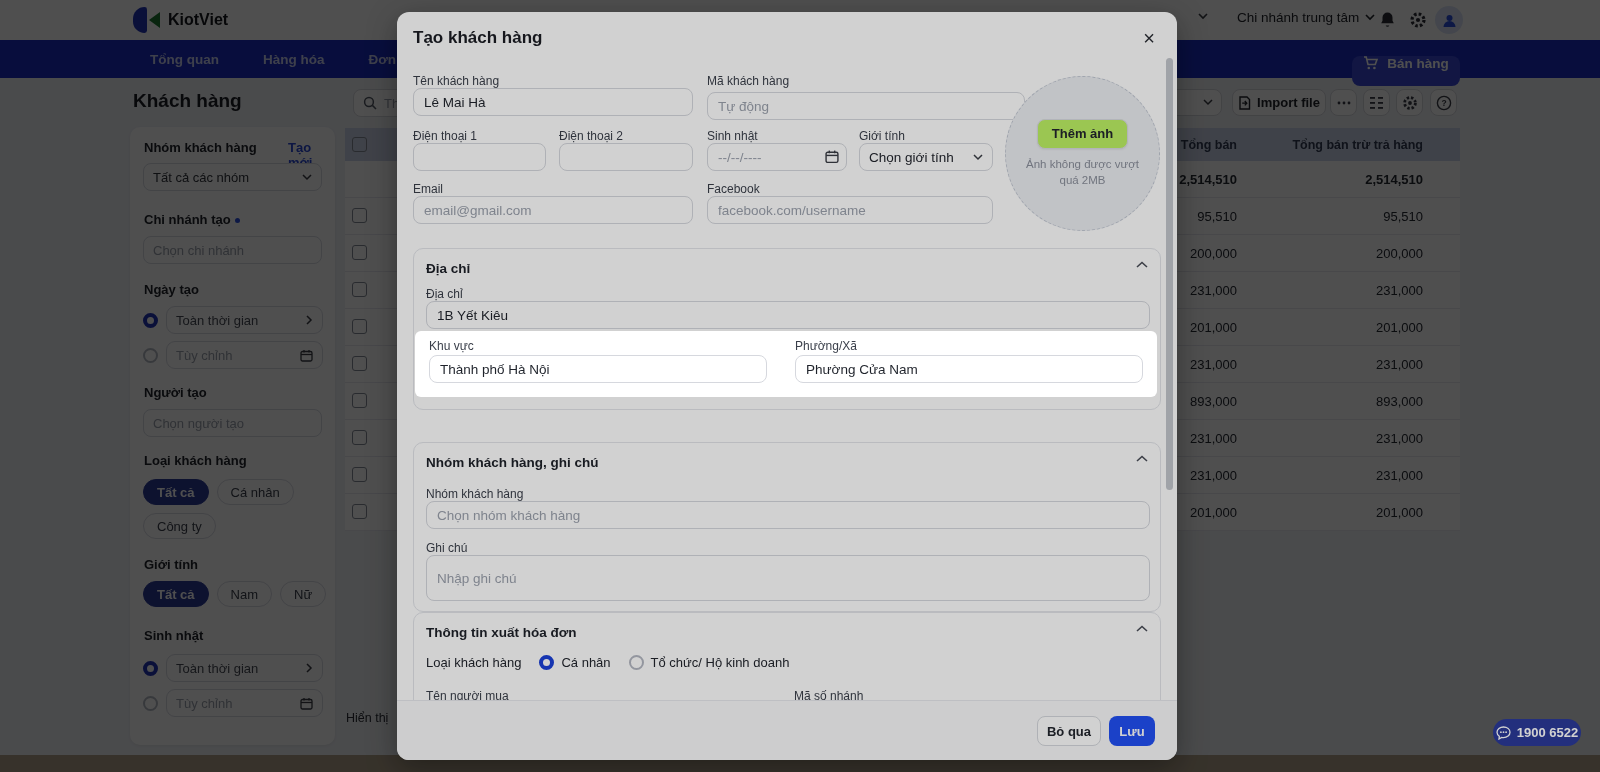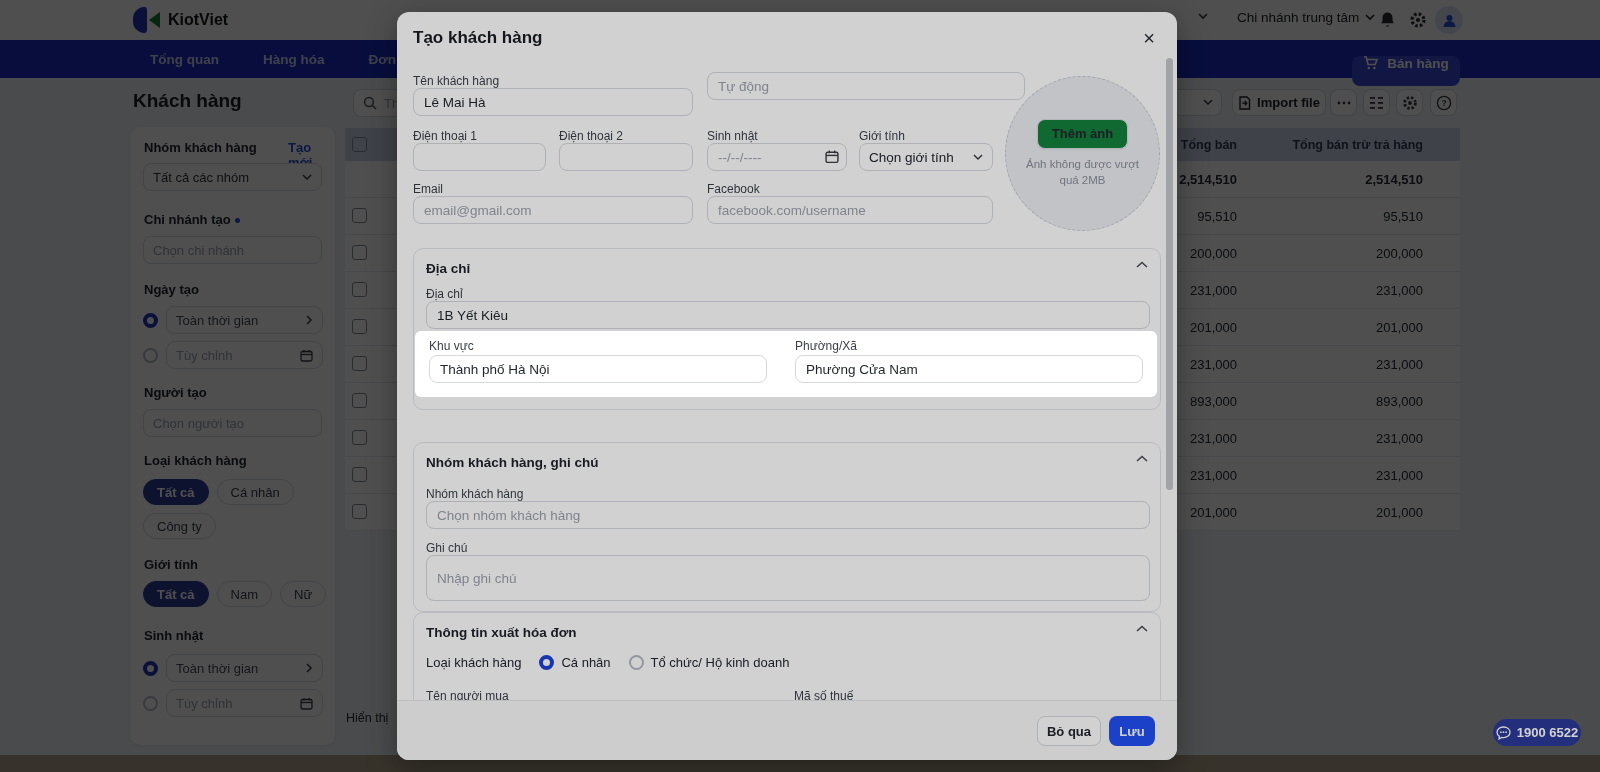--- a/index.html
+++ b/index.html
@@ -71,21 +71,21 @@
   .m-title { position:absolute; left:16px; top:16px; font-size:17px; font-weight:bold; color:#1b1d24; }
   .m-close { position:absolute; left:740px; top:14px; width:24px; height:24px; border:none; background:none; font-size:20px; line-height:22px; color:#2a2d34; cursor:pointer; font-family:inherit; }
   .m-scroll { position:absolute; right:4px; top:46px; width:7px; height:432px; background:#c4c7cd; border-radius:4px; cursor:pointer; }
   .m-label { position:absolute; font-size:12px; color:#3a3f4a; }
   .inp-wrap { position:absolute; height:28px; }
   .inp-wrap input { width:100%; height:28px; border:1px solid #d6d8de; border-radius:8px; background:#fff; font-size:13.5px; color:#1f232b; padding:10px 10px; font-family:inherit; }
   .inp-wrap input::placeholder { color:#9ba1ad; opacity:1; }
   .inp-icon { position:absolute; right:8px; top:6px; color:#4a4e58; pointer-events:none; }
   .m-select { position:absolute; height:28px; border:1px solid #d6d8de; border-radius:8px; background:#fff; display:flex; align-items:center; justify-content:space-between; padding:0 9px; font-size:13.5px; color:#23262e; cursor:pointer; }
   .avatar-up { position:absolute; left:608px; top:64px; width:155px; height:155px; border-radius:50%; background:#eceef2; border:1.5px dashed #c3c9d4; display:flex; flex-direction:column; align-items:center; justify-content:center; gap:8px; text-align:center; }
-  .add-photo { height:30px; padding:0 14px; background:#15803d; border:1px solid #dadce2; border-radius:8px; font-size:13px; font-weight:bold; color:#23262e; cursor:pointer; box-shadow:0 1px 2px rgba(0,0,0,.06); font-family:inherit; }
+  .add-photo { height:30px; padding:0 14px; background:#bef264; border:1px solid #dadce2; border-radius:8px; font-size:13px; font-weight:bold; color:#23262e; cursor:pointer; box-shadow:0 1px 2px rgba(0,0,0,.06); font-family:inherit; }
   .photo-hint { font-size:11.5px; color:#8a8f9b; width:130px; line-height:1.35; }
   .m-card { position:absolute; left:16px; width:748px; border:1px solid #e3e5ea; border-radius:10px; background:#fff; }
   .m-card-title { position:absolute; left:12px; top:12px; font-size:13.5px; font-weight:bold; color:#1e2129; }
   .collapse { position:absolute; right:12px; top:12px; color:#4a4e58; cursor:pointer; background:none; border:none; }
   .addr-strip { position:absolute; left:18px; top:319px; width:742px; height:66px; background:#fff; border-radius:6px; }
   .radio2 { width:15px; height:15px; border-radius:50%; border:2px solid #b4b8c2; background:#fff; flex:none; cursor:pointer; }
   .radio2.on { border:4.5px solid #1b41d8; }
   .inv-radio-row { position:absolute; left:12px; top:42px; display:flex; align-items:center; gap:10px; font-size:13px; color:#23262e; }
   .inv-radio-row .opt { display:flex; align-items:center; gap:7px; margin-left:8px; }
   .m-footer { position:absolute; left:0; top:688px; width:780px; height:60px; background:#fafbfc; border-top:1px solid #e8e9ee; border-radius:0 0 12px 12px; }
@@ -353,21 +353,21 @@
   </div>
 
   <div class="modal">
     <span class="m-title">Tạo khách hàng</span>
     <button class="m-close">×</button>
     <span class="m-scroll"></span>
 
     <span class="m-label" style="left:16px; top:62px">Tên khách hàng</span>
     <span class="inp-wrap" style="left:16px; top:76px; width:280px"><input value="Lê Mai Hà" style=""></span>
     <span class="m-label" style="left:310px; top:62px">Mã khách hàng</span>
-    <span class="inp-wrap" style="left:310px; top:60px; width:318px"><input placeholder="Tự động" style=""></span>
+    <span class="inp-wrap" style="left:310px; top:80px; width:318px"><input placeholder="Tự động" style=""></span>
 
     <span class="m-label" style="left:16px; top:117px">Điện thoại 1</span>
     <span class="inp-wrap" style="left:16px; top:131px; width:133px"><input style=""></span>
     <span class="m-label" style="left:162px; top:117px">Điện thoại 2</span>
     <span class="inp-wrap" style="left:162px; top:131px; width:134px"><input style=""></span>
     <span class="m-label" style="left:310px; top:117px">Sinh nhật</span>
     <span class="inp-wrap" style="left:310px; top:131px; width:140px">
       <input placeholder="--/--/----" style="">
       <span class="inp-icon">
           <svg width="14" height="15" viewBox="0 0 13 13">
@@ -440,21 +440,21 @@
             <span class="radio2 on"></span>
             <span>Cá nhân</span>
           </span>
         <span class="opt">
             <span class="radio2"></span>
             <span>Tổ chức/ Hộ kinh doanh</span>
           </span>
       </div>
       <span class="m-label" style="left:12px; top:76px">Tên người mua</span>
       <span class="inp-wrap" style="left:12px; top:90px; width:350px"><input style=""></span>
-      <span class="m-label" style="left:380px; top:76px">Mã số thuế</span>
+      <span class="m-label" style="left:380px; top:76px">Mã số nhánh</span>
       <span class="inp-wrap" style="left:380px; top:90px; width:356px"><input style=""></span>
     </div>
 
     <div class="m-footer">
       <button class="btn-skip">Bỏ qua</button>
       <button class="btn-save">Lưu</button>
     </div>
   </div>
 
   <div id="spotlight"></div>

